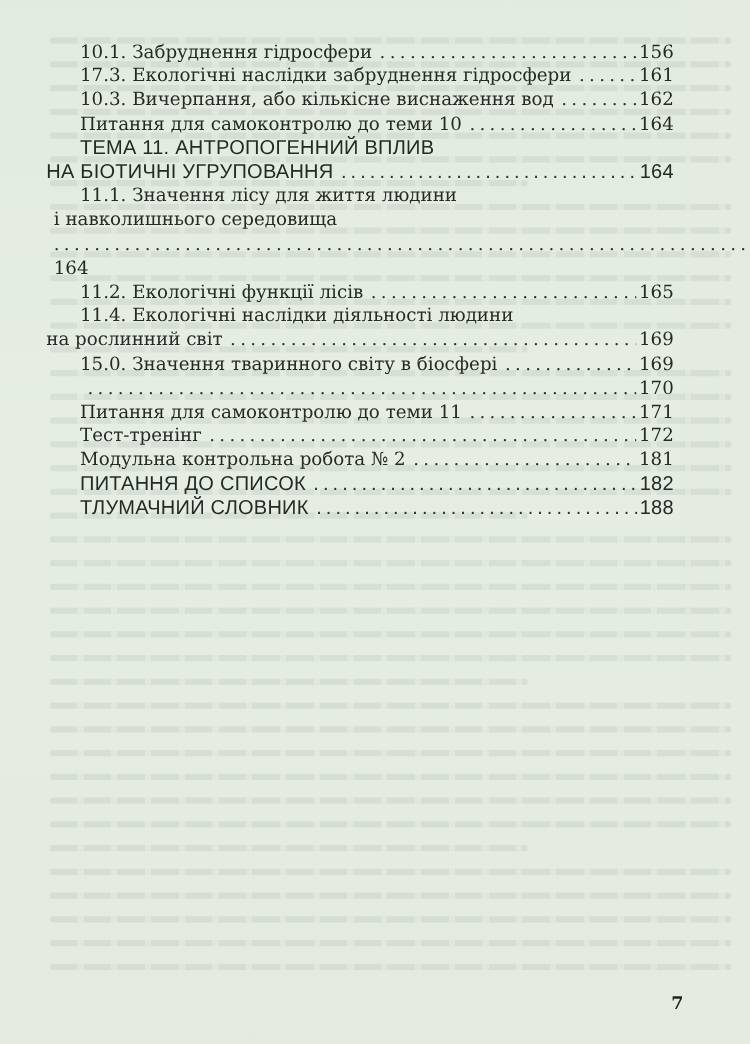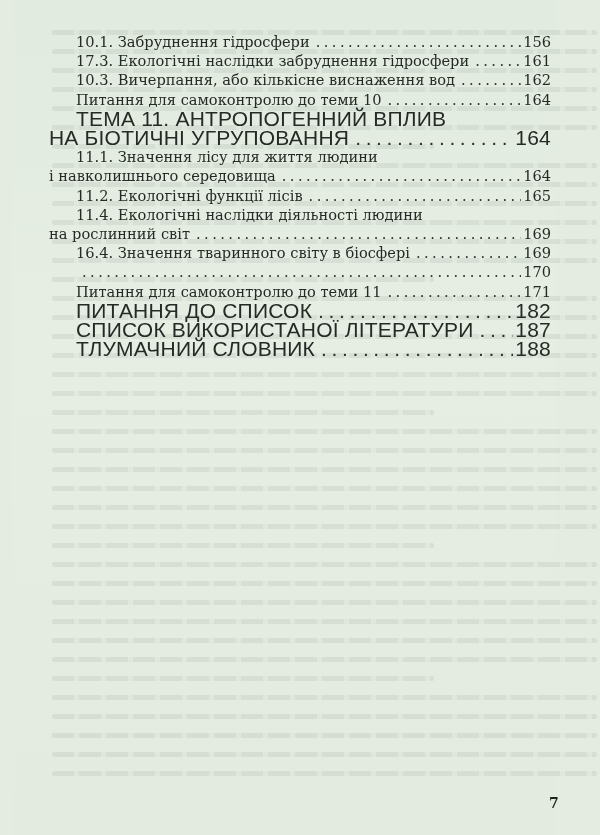--- a/index.html
+++ b/index.html
@@ -10,21 +10,21 @@
       width: 600px;
       height: 835px;
       overflow: hidden;
       background: #e4ece2;
       position: relative;
       font-family: "DejaVu Serif", "Liberation Serif", serif;
       color: #262a26;
     }
     .page {
       position: absolute;
-      left: 12px; top: 0;
+      left: 0; top: 0;
       width: 544px; height: 835px;
       background: linear-gradient(180deg, #e2ebe0 0%, #e6eee4 40%, #e3ebe1 100%);
     }
     
     .bleed {
       position: absolute;
       left: 40px;
       top: 30px;
       width: 545px;
     }
@@ -42,21 +42,21 @@
       top: 32px;
       width: 502px;
     }
     .toc-entry {
       position: relative;
       font-size: 14.6px;
       line-height: 19.2px;
       white-space: nowrap;
     }
     .toc-entry.indent .first { padding-left: 27px; }
-    .toc-entry.headfont { font-family: "Liberation Sans", "DejaVu Sans", sans-serif; font-size: 21px; letter-spacing: 0.2px; }
+    .toc-entry.headfont { font-family: "Liberation Sans", "DejaVu Sans", sans-serif; font-size: 16px; letter-spacing: 0.2px; }
     .line {
       display: flex;
       align-items: baseline;
     }
     .line .text {
       flex: 0 0 auto;
       white-space: nowrap;
     }
     .line .leader {
       flex: 1 1 auto;
@@ -167,21 +167,21 @@
         <div class="line" style="padding-left: 0px; text-align: center;">
           <span class="text">НА БІОТИЧНІ УГРУПОВАННЯ</span>
           <span class="leader"></span>
           <span class="page-num">164</span>
         </div>
       </div>
       <div class="toc-entry indent">
         <div class="line first">
           <span class="text">11.1. Значення лісу для життя людини</span>
         </div>
-        <div class="line" style="padding-left: 0px;">
+        <div class="line" style="padding-left: 0px; flex-direction: column;">
           <span class="text">і навколишнього середовища</span>
           <span class="leader"></span>
           <span class="page-num">164</span>
         </div>
       </div>
       <div class="toc-entry indent">
         <div class="line first">
           <span class="text">11.2. Екологічні функції лісів</span>
           <span class="leader"></span>
           <span class="page-num">165</span>
@@ -192,50 +192,57 @@
           <span class="text">11.4. Екологічні наслідки діяльності людини</span>
         </div>
         <div class="line" style="padding-left: 0px;">
           <span class="text">на рослинний світ</span>
           <span class="leader"></span>
           <span class="page-num">169</span>
         </div>
       </div>
       <div class="toc-entry indent">
         <div class="line first">
-          <span class="text">16.4. Значення тваринного світу в біосфері</span>
+          <span class="text">15.0. Значення тваринного світу в біосфері</span>
           <span class="leader"></span>
           <span class="page-num">169</span>
         </div>
       </div>
       <div class="toc-entry indent">
         <div class="line first">
           <span class="leader"></span>
           <span class="page-num">170</span>
         </div>
       </div>
       <div class="toc-entry indent">
         <div class="line first">
           <span class="text">Питання для самоконтролю до теми 11</span>
           <span class="leader"></span>
           <span class="page-num">171</span>
         </div>
       </div>
+      <div class="toc-entry indent">
+        <div class="line first">
+          <span class="text">Тест-тренінг</span>
+          <span class="leader"></span>
+          <span class="page-num">172</span>
+        </div>
+      </div>
+      <div class="toc-entry indent">
+        <div class="line first">
+          <span class="text">Модульна контрольна робота № 2</span>
+          <span class="leader"></span>
+          <span class="page-num">181</span>
+        </div>
+      </div>
       <div class="toc-entry indent headfont">
         <div class="line first">
           <span class="text">ПИТАННЯ ДО СПИСОК</span>
           <span class="leader"></span>
           <span class="page-num">182</span>
-        </div>
-      </div>
-      <div class="toc-entry indent headfont">
-        <div class="line first">
-          <span class="text">СПИСОК ВИКОРИСТАНОЇ ЛІТЕРАТУРИ</span>
-          <span class="leader"></span>
-          <span class="page-num">187</span>
         </div>
       </div>
       <div class="toc-entry indent headfont">
         <div class="line first">
           <span class="text">ТЛУМАЧНИЙ СЛОВНИК</span>
           <span class="leader"></span>
           <span class="page-num">188</span>
         </div>
       </div>
     </div>

